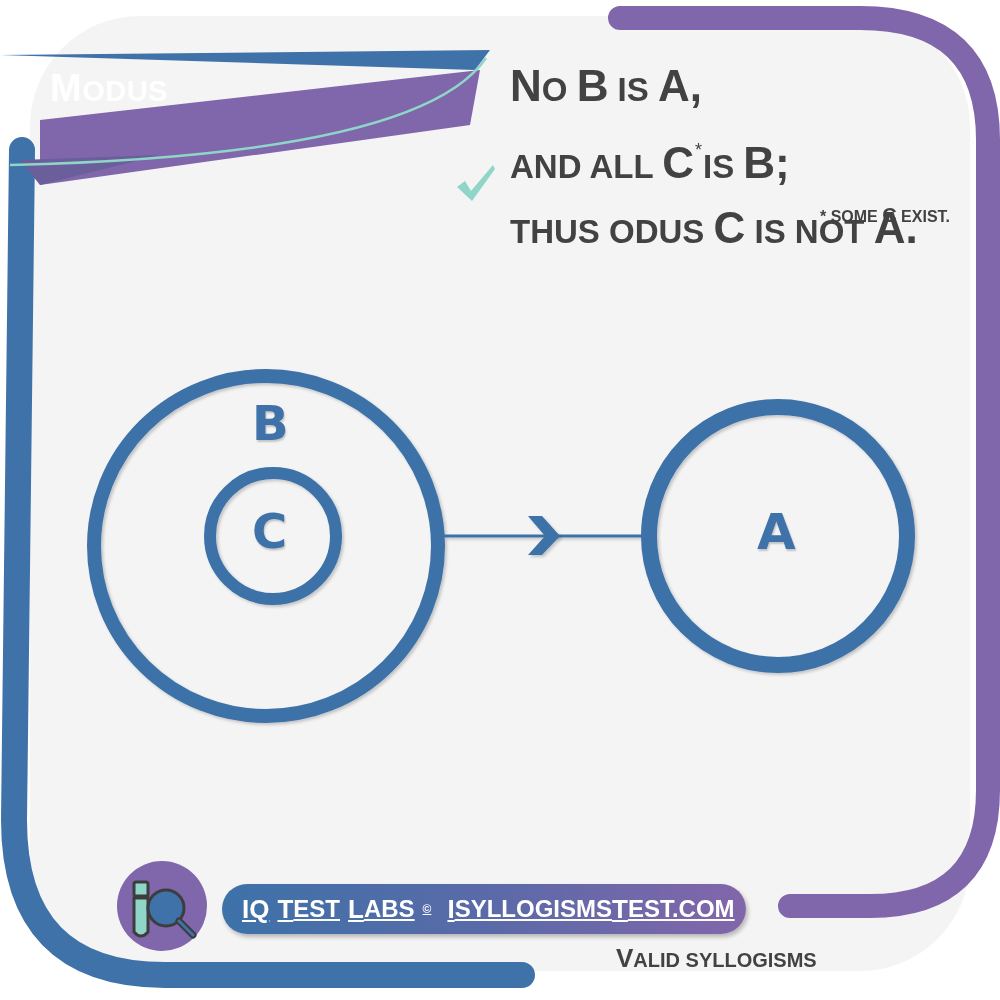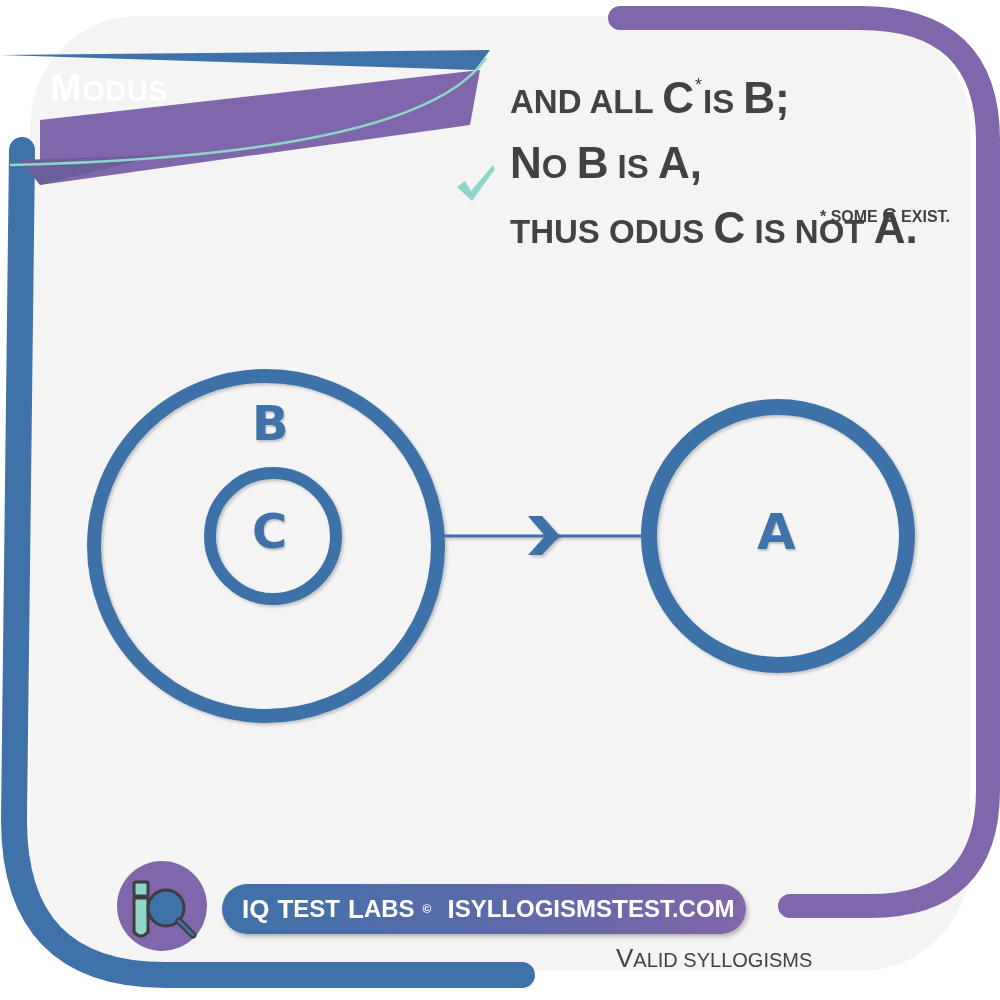--- a/index.html
+++ b/index.html
@@ -40,28 +40,28 @@
       font-family: "DejaVu Sans", sans-serif;
       text-shadow: 1px 2px 2px rgba(0,0,0,0.2);
     }
     .logo { position: absolute; left: 116px; top: 860px; width: 92px; height: 92px; }
     .brand-pill {
       position: absolute; left: 222px; top: 884px; width: 524px; height: 50px;
       border-radius: 25px;
       background: linear-gradient(90deg, #3d72a8 0%, #5a6aa8 50%, #8266aa 100%);
       box-shadow: 2px 3px 4px rgba(0,0,0,0.25);
       color: #ffffff; font-weight: bold; white-space: nowrap;
-      display: flex; align-items: center; padding-left: 20px; box-sizing: border-box;
+      display: flex; align-items: center; padding-left: 20px; box-sizing: border-box; text-decoration: underline;
     }
     .brand-pill .big { font-size: 26px; }
     .brand-pill .sm { font-size: 24px; }
     .brand-pill .copy { font-size: 12px; margin: 0 16px 0 8px; }
     .subtitle {
       position: absolute; left: 616px; top: 943px; color: #424242;
-      font-weight: normal; white-space: nowrap;
+      font-weight: bold; white-space: nowrap;
     }
     .subtitle .big { font-size: 26px; }
     .subtitle .sm { font-size: 20px; }
   </style>
 </head>
 <body>
 
 <div class="card"></div>
 
 <svg class="frame" viewBox="0 0 1000 1000">
@@ -75,24 +75,24 @@
   <polygon points="0,55 490,50 475,70 Q420,150 10,165" fill="#3e72a8"></polygon>
   <path d="M10,165 Q420,155 486,58" fill="none" stroke="#8fd6c8" stroke-width="2.5"></path>
 </svg>
 
 <div class="title">
   <div><span class="big">M</span><span class="sm">ODUS</span></div>
 </div>
 
 <div class="statement">
   <div class="line">
-    <span class="sm">AND ALL </span><span class="big">C</span><sup>*</sup><span class="sm">IS </span><span class="big">B</span><span class="big">;</span>
+    <span class="big">N</span><span class="sm">O </span><span class="big">B</span><span class="sm"> IS </span><span class="big">A</span><span class="big">,</span>
   </div>
   <div class="line">
-    <span class="big">N</span><span class="sm">O </span><span class="big">B</span><span class="sm"> IS </span><span class="big">A</span><span class="big">,</span>
+    <span class="sm">AND ALL </span><span class="big">C</span><sup>*</sup><span class="sm">IS </span><span class="big">B</span><span class="big">;</span>
   </div>
   <div class="line">
     <span class="sm">THUS ODUS </span><span class="big">C</span><span class="sm"> IS NOT </span><span class="big">A</span><span class="big">.</span>
   </div>
 </div>
 
 <svg class="check" viewBox="0 0 42 40">
   <path d="M2 24 L10 18 L16 28 L38 2 L40 6 L17 38 Z" fill="#8fd6c8"></path>
 </svg>
 

